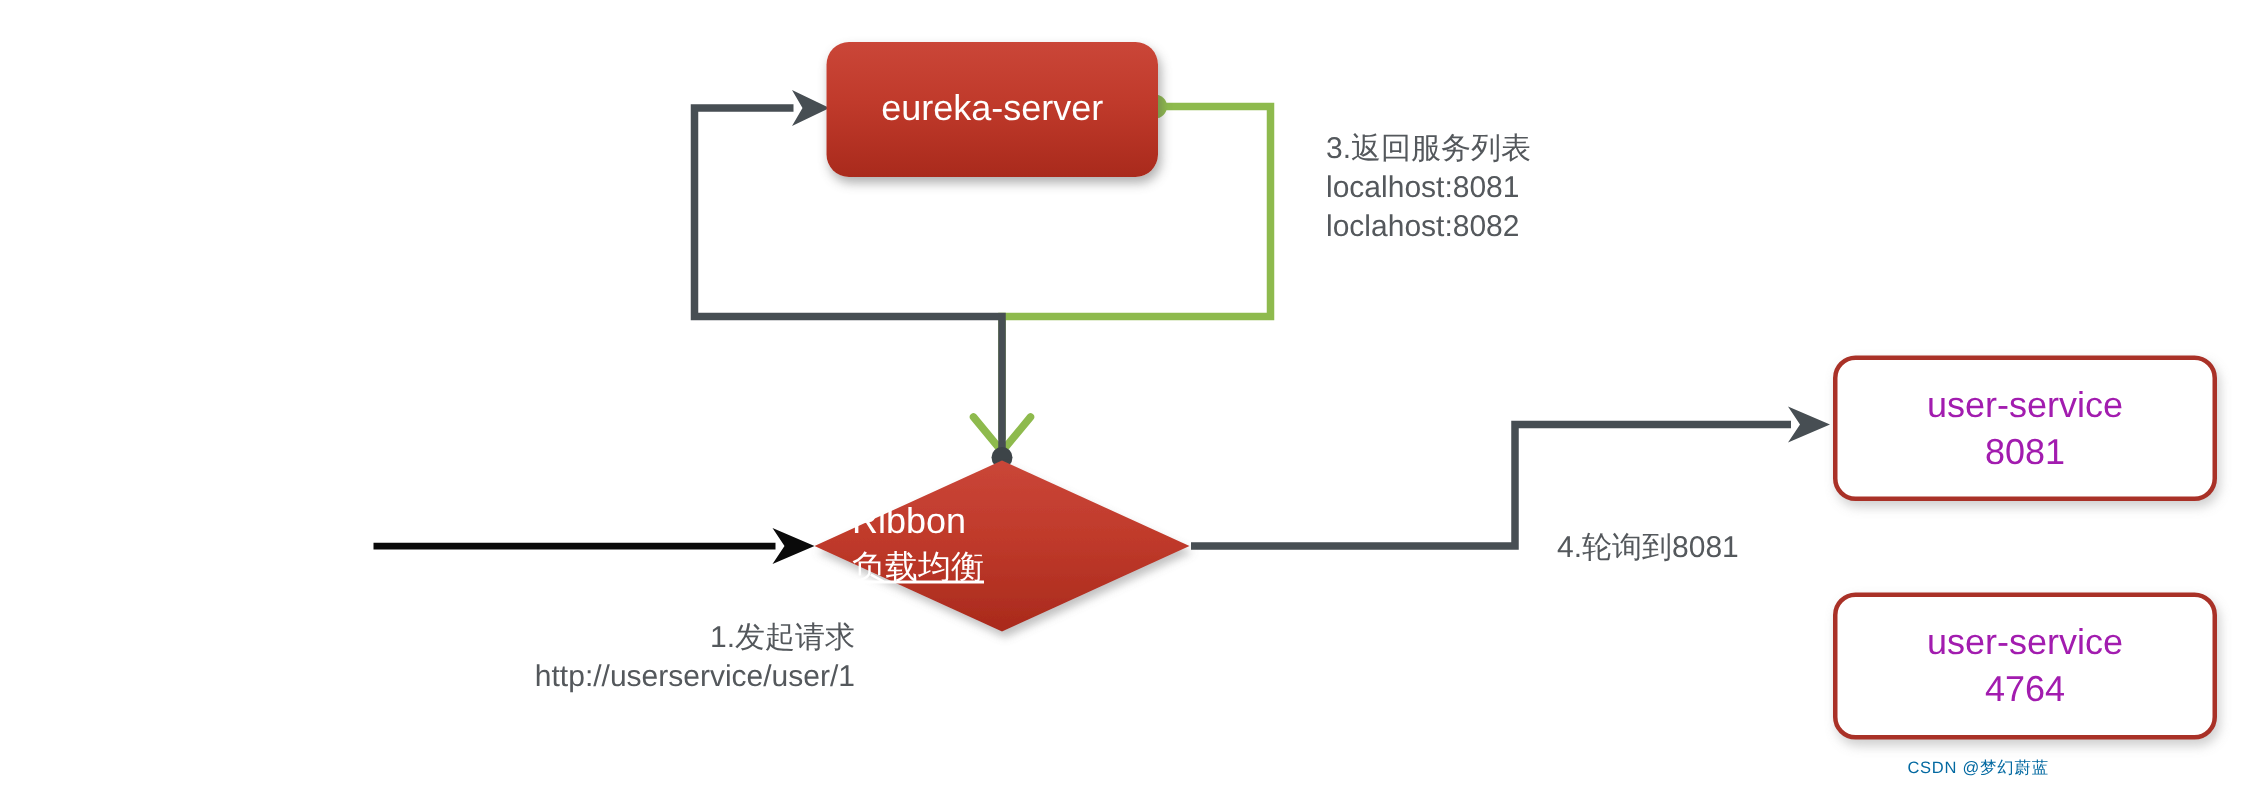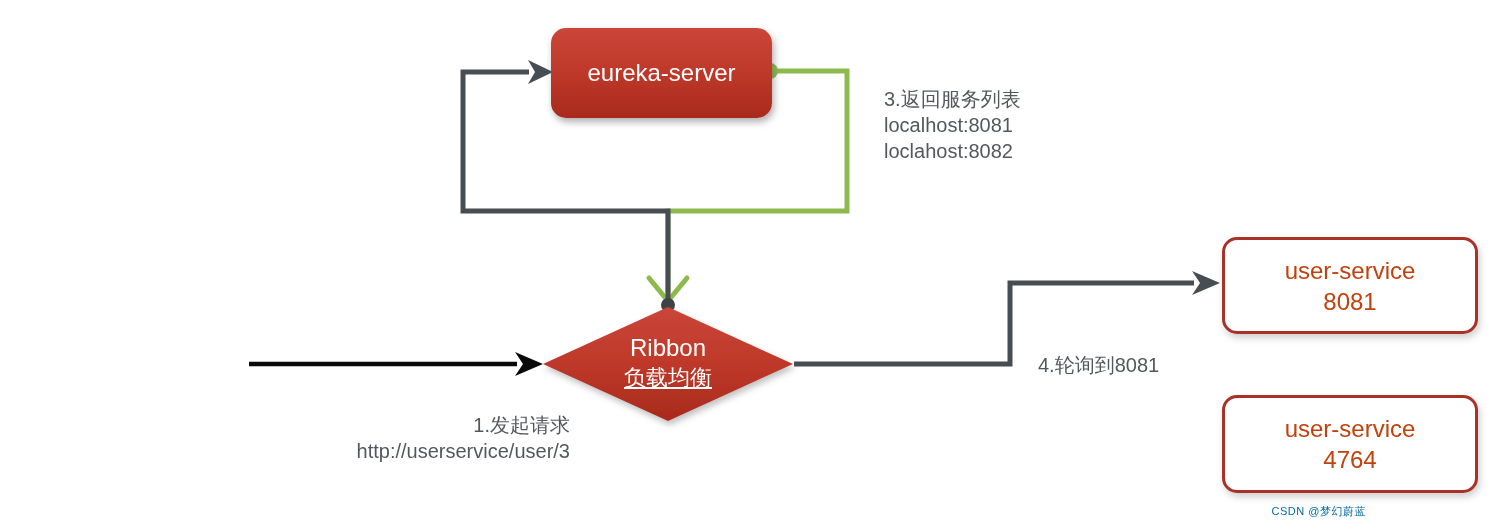--- a/index.html
+++ b/index.html
@@ -7,29 +7,29 @@
   body { font-family: "Liberation Sans", "DejaVu Sans", sans-serif; position: relative; }
   .stage { position: absolute; left: 0; top: 0; width: 1380px; height: 529px; }
   svg.wires { position: absolute; left: 0; top: 0; width: 1496px; height: 529px; }
 
   .node { position: absolute; display: flex; flex-direction: column; align-items: center;
           justify-content: center; text-align: center; }
   .red-node { background: linear-gradient(180deg, #ca4638 0%, #c03a2b 45%, #a92a1c 100%);
               border-radius: 15px; color: #ffffff; font-size: 24px;
               box-shadow: 2px 4px 7px rgba(80,80,80,0.45); }
   .white-node { background: #ffffff; border: 3px solid #a93127; border-radius: 15px;
-                color: #c2410c; font-size: 24px; line-height: 31px;
+                color: #a21caf; font-size: 24px; line-height: 31px;
                 box-shadow: 2px 4px 7px rgba(120,120,120,0.35); }
   .eureka { left: 551px; top: 28px; width: 221px; height: 90px; }
   .order  { left: 48px;  top: 329px; width: 200px; height: 71px; }
   .user1  { left: 1222px; top: 237px; width: 256px; height: 97px; }
   .user2  { left: 1222px; top: 395px; width: 256px; height: 98px; }
 
   .diamond-label { position: absolute; left: 568px; top: 333px; width: 200px;
-                   text-align: center; color: #ffffff; }
+                   text-align: left; color: #ffffff; }
   .diamond-label .l1 { font-size: 24px; line-height: 30px; }
   .diamond-label .l2 { font-size: 22px; line-height: 30px; text-decoration: underline; }
 
   .ann { position: absolute; color: #54585c; font-size: 20px; line-height: 27px;
          white-space: nowrap; }
   .ann-pull   { left: 312px; top: 96px; }
   .ann-return { left: 884px; top: 86px; line-height: 26px; }
   .ann-request{ left: 270px; top: 412px; width: 300px; text-align: right; line-height: 26px; }
   .ann-poll   { left: 1038px; top: 352px; }
 
@@ -92,21 +92,21 @@
 
 
   <div class="ann ann-return">
     <div>3.返回服务列表</div>
     <div>localhost:8081</div>
     <div>loclahost:8082</div>
   </div>
 
   <div class="ann ann-request">
     <div>1.发起请求</div>
-    <div>http://userservice/user/3</div>
+    <div>http://userservice/user/1</div>
   </div>
 
   <div class="ann ann-poll">
     <span>4.轮询到8081</span>
   </div>
 
   <div class="watermark">CSDN @梦幻蔚蓝</div>
 
 </div>
 

